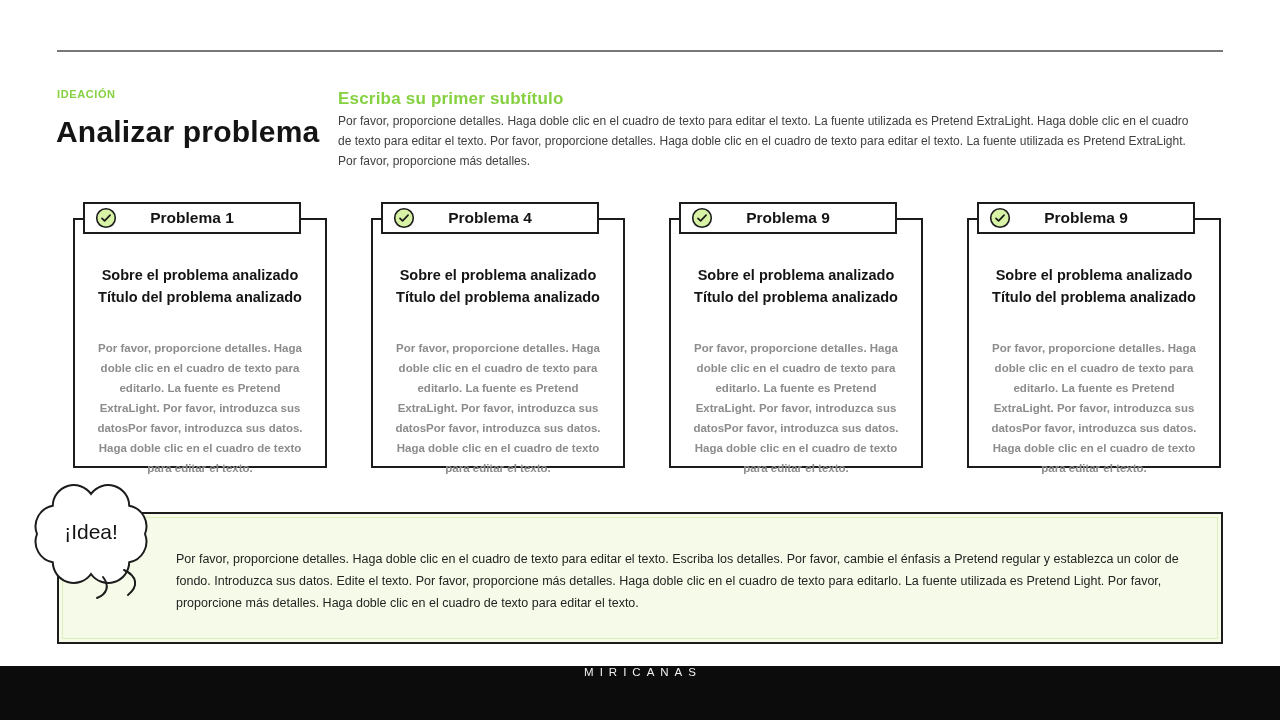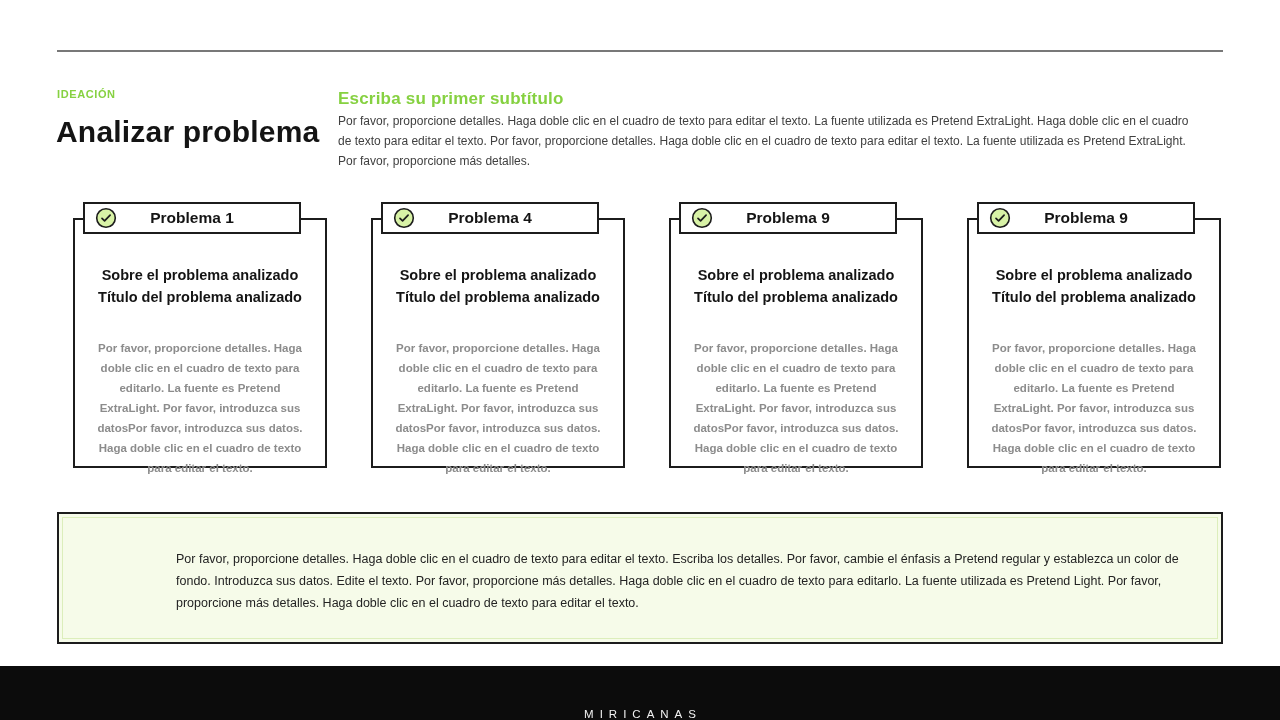--- a/index.html
+++ b/index.html
@@ -37,21 +37,21 @@
     border:1px solid #dceebb;pointer-events:none;}
   .note-text{position:absolute;left:117px;top:34px;width:1004px;font-size:12.5px;
     line-height:22px;color:#232323;}
 
   .idea-bubble{position:absolute;left:27px;top:482px;width:132px;height:122px;z-index:3;}
   .idea-bubble svg{position:absolute;left:0;top:0;}
   .bubble-label{position:absolute;left:0;top:38px;width:128px;text-align:center;
     font-size:21px;color:#141414;}
 
   .footer{position:absolute;left:0;top:666px;width:1280px;height:54px;background:#0c0c0c;
-    display:flex;align-items:flex-end;justify-content:center;}
+    display:flex;align-items:flex-start;justify-content:center;}
   .brand{color:#f2f2f2;font-size:11.5px;letter-spacing:6px;padding-left:6px;}
 </style>
 </head>
 <body>
 
 <div class="canvas">
 
   <div class="top-rule"></div>
 
   <div class="eyebrow">IDEACIÓN</div>
@@ -137,18 +137,34 @@
         <p class="card-text">Por favor, proporcione detalles. Haga doble clic en el cuadro de texto para editarlo. La fuente es Pretend ExtraLight. Por favor, introduzca sus datosPor favor, introduzca sus datos. Haga doble clic en el cuadro de texto para editar el texto.</p>
       </div>
     </div>
 
   </div>
 
   <div class="note-box">
     <div class="note-text">Por favor, proporcione detalles. Haga doble clic en el cuadro de texto para editar el texto. Escriba los detalles. Por favor, cambie el énfasis a Pretend regular y establezca un color de fondo. Introduzca sus datos. Edite el texto. Por favor, proporcione más detalles. Haga doble clic en el cuadro de texto para editarlo. La fuente utilizada es Pretend Light. Por favor, proporcione más detalles. Haga doble clic en el cuadro de texto para editar el texto.</div>
   </div>
 
+  <div class="idea-bubble">
+    <svg width="132" height="122" viewBox="0 0 132 122">
+      <path d="M 64 12
+               A 21 21 0 0 1 102.2 23.7
+               A 21 21 0 0 1 118 52
+               A 21 21 0 0 1 102.2 80.3
+               A 21 21 0 0 1 64 92
+               A 21 21 0 0 1 25.8 80.3
+               A 21 21 0 0 1 10 52
+               A 21 21 0 0 1 25.8 23.7
+               A 21 21 0 0 1 64 12 Z" fill="#ffffff" stroke="#1c1c1c" stroke-width="2"></path>
+      <path d="M 97 88 C 110 94 112 104 101 113" fill="none" stroke="#1c1c1c" stroke-width="2" stroke-linecap="round"></path>
+      <path d="M 76 95 C 83 104 80 112 70 116" fill="none" stroke="#1c1c1c" stroke-width="2" stroke-linecap="round"></path>
+    </svg>
+    <div class="bubble-label">¡Idea!</div>
+  </div>
 
   <div class="footer">
     <span class="brand">MIRICANAS</span>
   </div>
 
 </div>
 
 </body></html>

